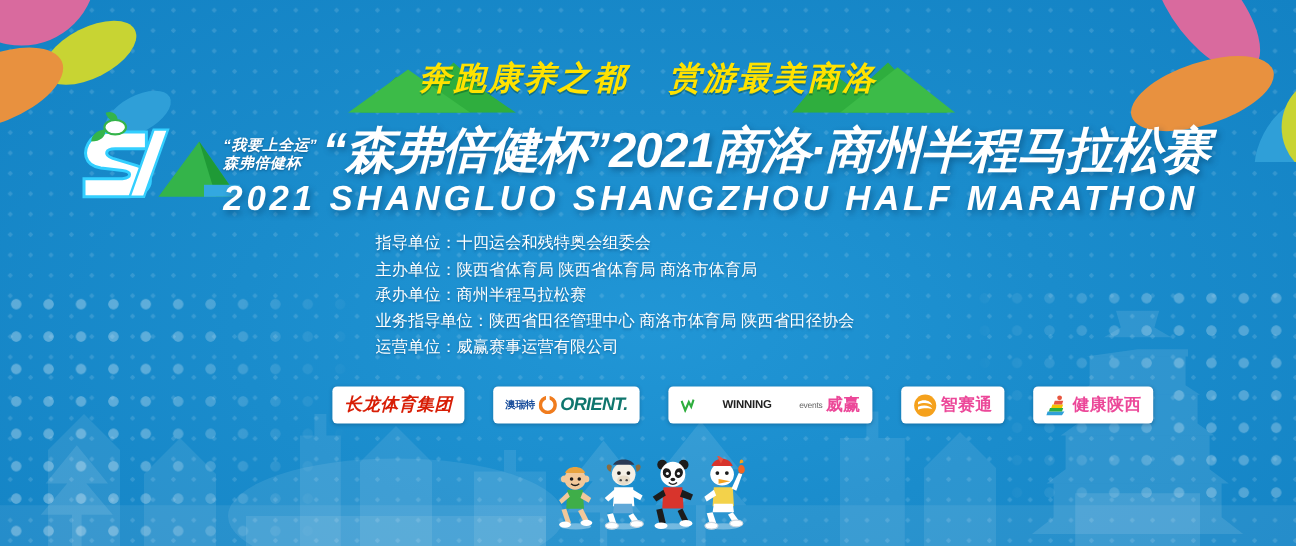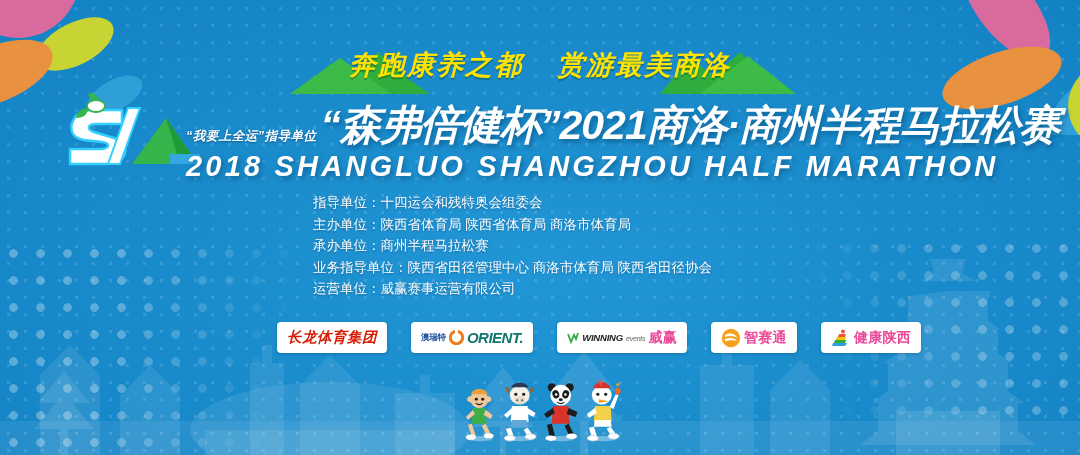--- a/index.html
+++ b/index.html
@@ -52,21 +52,21 @@
     text-shadow:0 2px 0 rgba(0,60,20,.35);
   }
 
   
   .emblem{position:absolute;left:62px;top:92px;width:140px;height:82px;}
 
   
   .title-block{position:absolute;left:186px;top:92px;width:850px;}
   .title-row{display:flex;align-items:flex-end;height:56px;}
   .badge{
-    display:flex;flex-direction:row;justify-content:flex-end;
+    display:flex;flex-direction:column;justify-content:flex-end;
     margin-right:4px;padding-bottom:4px;
   }
   .badge span{
     color:#ffffff;font-size:12.5px;font-weight:bold;font-style:italic;
     letter-spacing:.5px;line-height:15px;white-space:nowrap;
     text-shadow:0 1px 2px rgba(0,40,80,.5);
   }
   .title-cn{
     color:#ffffff;font-size:41px;font-weight:bold;font-style:italic;
     letter-spacing:-1px;white-space:nowrap;line-height:46px;
@@ -100,21 +100,21 @@
   .sp-cn-red{
     color:#d81e06;font-size:14.5px;font-weight:bold;font-style:italic;
     letter-spacing:.5px;white-space:nowrap;
   }
   .sp-cn-dark{
     color:#ec4899;font-size:14px;font-weight:bold;letter-spacing:.3px;
     white-space:nowrap;
   }
   .sp-sm{color:#1b4f9c;font-size:8.5px;font-weight:bold;white-space:nowrap;letter-spacing:-.2px;}
   .sp-orient{color:#0f766e;font-size:15px;font-weight:bold;font-style:italic;letter-spacing:-.5px;}
-  .sp-winning{color:#222;font-size:9.5px;font-weight:bold;font-style:italic;letter-spacing:-.2px;}
+  .sp-winning{color:#222;font-size:9.5px;font-weight:bold;letter-spacing:-.2px;margin-left:20px;}
   .sp-winning small{font-weight:normal;font-size:7px;color:#666;}
 
   
   .mascots{position:absolute;left:462px;top:372px;width:160px;height:70px;display:flex;align-items:flex-end;gap:2px;}
 </style>
 </head>
 <body>
 
 <div class="poster">
 
@@ -189,25 +189,25 @@
         <path d="M26 16 C18 16 14 22 14 26 C22 26 26 22 26 16 Z" fill="#34b44a"></path>
         <path d="M36 8 C36 2 30 0 26 2 C28 8 32 10 36 8 Z" fill="#34b44a"></path>
       </g>
     </g>
   </svg>
 
   <div class="title-block">
     <div class="title-row">
       <div class="badge">
         <span>“我要上全运”</span>
-        <span>指导单位</span>
+        <span>森弗倍健杯</span>
       </div>
       <div class="title-cn">“森弗倍健杯”2021商洛·商州半程马拉松赛</div>
     </div>
-    <div class="title-en">2018 SHANGLUO  SHANGZHOU HALF MARATHON</div>
+    <div class="title-en">2021 SHANGLUO  SHANGZHOU HALF MARATHON</div>
   </div>
 
   <div class="orgs">
     <div class="org-line">指导单位：十四运会和残特奥会组委会</div>
     <div class="org-line">主办单位：陕西省体育局  陕西省体育局  商洛市体育局</div>
     <div class="org-line">承办单位：商州半程马拉松赛</div>
     <div class="org-line">业务指导单位：陕西省田径管理中心  商洛市体育局  陕西省田径协会</div>
     <div class="org-line">运营单位：威赢赛事运营有限公司</div>
   </div>
 

